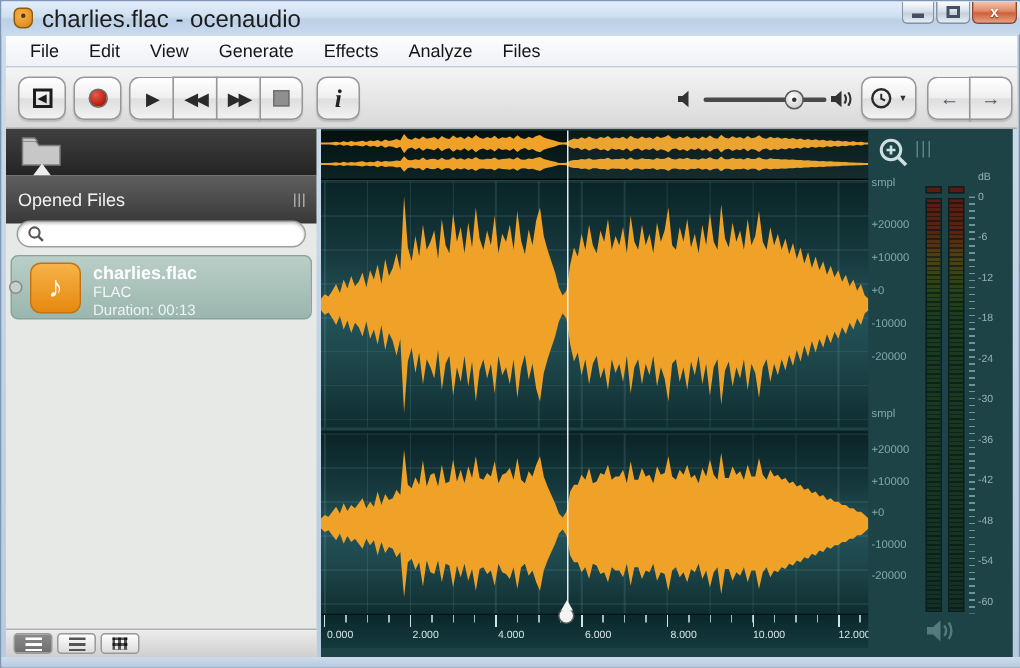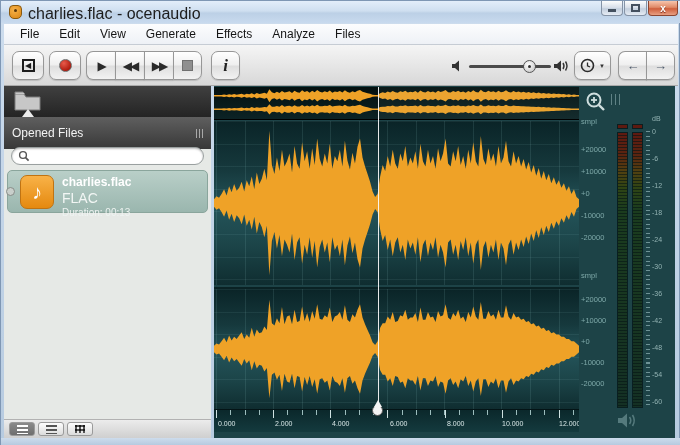--- a/index.html
+++ b/index.html
@@ -75,21 +75,21 @@
     border-radius:9px; box-shadow:inset 0 1px 2px rgba(0,0,0,.25); display:flex; align-items:center; padding-left:6px; }
 
   .file-item { position:absolute; left:3px; top:84px; width:201px; height:43px; border-radius:5px;
     background:linear-gradient(180deg,#b9cfc8,#9ab6ae); border:1px solid #8aa59c; }
   .play-dot { position:absolute; left:-2px; top:16px; width:9px; height:9px; border-radius:50%; background:#c9cfcb; border:1px solid #878c88; }
   .file-icon { position:absolute; left:12px; top:4px; width:34px; height:34px; border-radius:7px;
     background:linear-gradient(180deg,#f8b248,#e5890f); border:1px solid #c07312; display:flex; align-items:center; justify-content:center; }
   .note-glyph { color:#fff; font-size:20px; }
   .file-meta { position:absolute; left:54px; top:4px; color:#fff; }
   .file-name { font-size:12px; font-weight:bold; }
-  .file-format { font-size:14px; margin-top:1px; color:#f2f6f4;}
+  .file-format { font-size:10px; margin-top:1px; color:#f2f6f4;}
   .file-duration { font-size:10px; margin-top:1px; color:#eef3f1;}
 
   .sidebar-bottom { position:absolute; left:0; top:333px; width:207px; height:19px;
     background:linear-gradient(180deg,#ececec,#cfcfcf); border-top:1px solid #b2b2b2; display:flex; align-items:center; gap:3px; padding-left:5px;}
   .viewbtn { width:26px; height:14px; border:1px solid #9a9a9a; border-radius:3px; display:flex; align-items:center; justify-content:center;
     background:linear-gradient(180deg,#fdfdfd,#dcdcdc); }
   .viewbtn.active { background:linear-gradient(180deg,#8a8a8a,#6e6e6e); }
   .vb-lines { width:11px; height:9px; background:repeating-linear-gradient(180deg,#555 0 2px,transparent 2px 4px); }
   .viewbtn.active .vb-lines { background:repeating-linear-gradient(180deg,#fff 0 2px,transparent 2px 4px); }
   .vb-dots { width:10px; height:8px;

